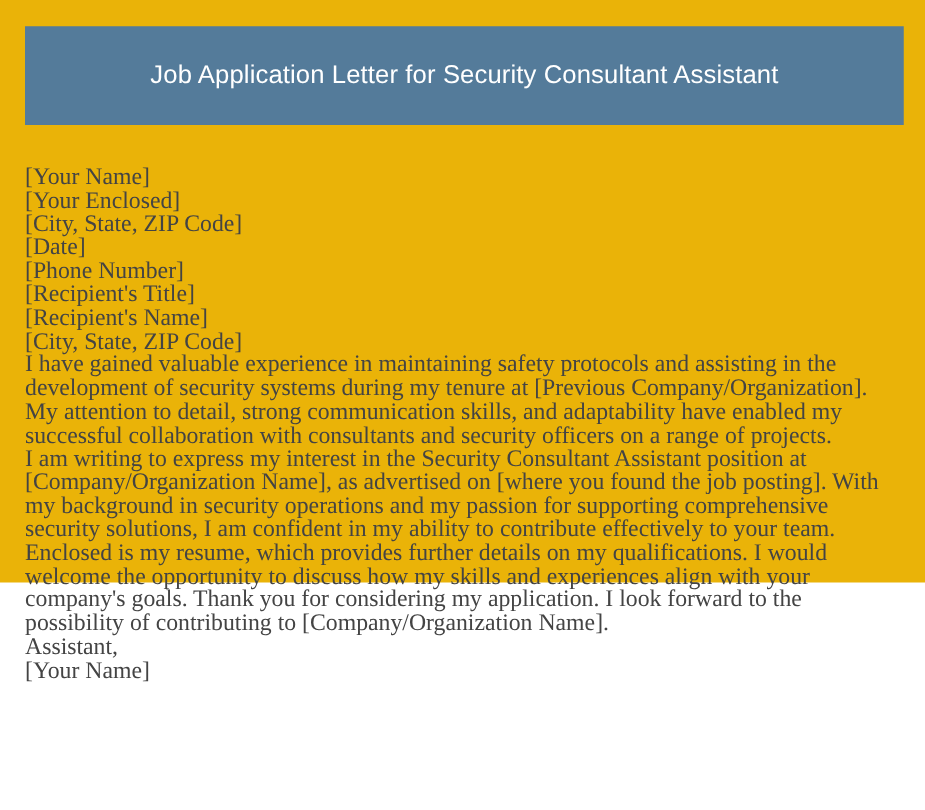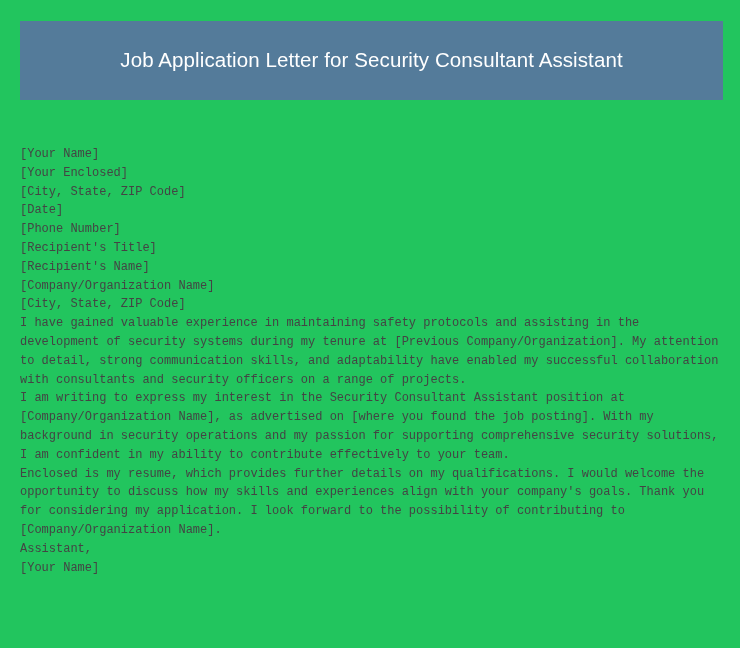--- a/index.html
+++ b/index.html
@@ -10,22 +10,22 @@
     width: 740px;
     height: 648px;
     background: #ffffff;
     font-family: "Liberation Sans", sans-serif;
     overflow: hidden;
   }
 
   .page {
     position: relative;
     width: 740px;
-    height: 648px;
-    background: #22c55e;
+    height: 466px;
+    background: #eab308;
     box-sizing: border-box;
   }
 
   .letter-header {
     position: absolute;
     left: 20px;
     top: 21px;
     width: 703px;
     height: 79px;
     background: #547b9a;
@@ -42,24 +42,24 @@
     font-weight: normal;
     line-height: 1.2;
     text-align: center;
     letter-spacing: 0.1px;
     white-space: nowrap;
   }
 
   .letter-body {
     position: absolute;
     left: 20px;
-    top: 145px;
+    top: 133px;
     width: 704px;
-    font-family: Liberation Mono, monospace;
-    font-size: 12px;
+    font-family: Liberation Serif, serif;
+    font-size: 19px;
     line-height: 18.8px;
     color: #444444;
     box-sizing: border-box;
   }
 
   .letter-line {
     display: block;
     white-space: pre-wrap;
     word-wrap: break-word;
     margin: 0;
@@ -86,21 +86,20 @@
   <div class="letter-body">
 
     <div class="letter-line">[Your Name]</div>
     <div class="letter-line">[Your Enclosed]</div>
     <div class="letter-line">[City, State, ZIP Code]</div>
     <div class="letter-line">[Date]</div>
     <div class="letter-line">[Phone Number]</div>
 
     <div class="letter-line">[Recipient's Title]</div>
     <div class="letter-line">[Recipient's Name]</div>
-    <div class="letter-line">[Company/Organization Name]</div>
     <div class="letter-line">[City, State, ZIP Code]</div>
 
 
     <div class="letter-paragraph">I have gained valuable experience in maintaining safety protocols and assisting in the development of security systems during my tenure at [Previous Company/Organization]. My attention to detail, strong communication skills, and adaptability have enabled my successful collaboration with consultants and security officers on a range of projects.</div>
     <div class="letter-paragraph">I am writing to express my interest in the Security Consultant Assistant position at [Company/Organization Name], as advertised on [where you found the job posting]. With my background in security operations and my passion for supporting comprehensive security solutions, I am confident in my ability to contribute effectively to your team.</div>
     <div class="letter-paragraph">Enclosed is my resume, which provides further details on my qualifications. I would welcome the opportunity to discuss how my skills and experiences align with your company's goals. Thank you for considering my application. I look forward to the possibility of contributing to [Company/Organization Name].</div>
 
     <div class="letter-line">Assistant,</div>
     <div class="letter-line">[Your Name]</div>
 

